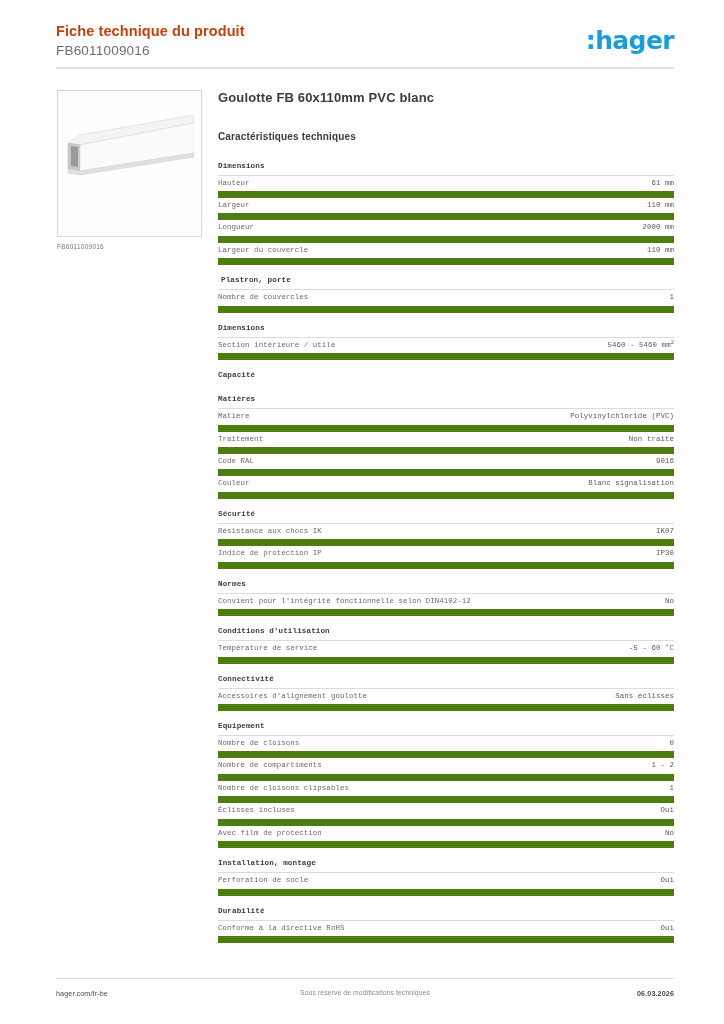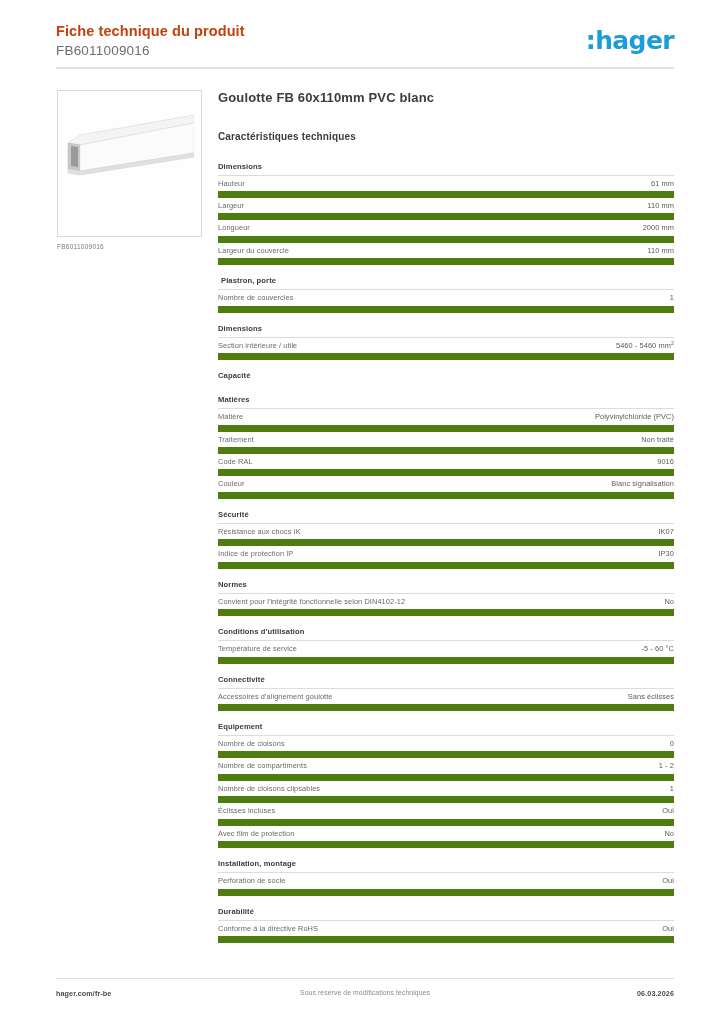--- a/index.html
+++ b/index.html
@@ -113,20 +113,21 @@
   .section-title {
     font-size: 10px;
     font-weight: bold;
     color: #3c3c3c;
     letter-spacing: 0.15px;
     margin: 0 0 19px 0;
     line-height: 1.2;
   }
   .group {
     margin-bottom: 11px;
+    font-family: Liberation Mono, monospace;
   }
   .group-title {
     font-size: 7.6px;
     font-weight: bold;
     color: #3c3c3c;
     letter-spacing: 0.1px;
     padding-bottom: 3.5px;
     line-height: 1.25;
   }
   .group.indented .group-title {
@@ -179,21 +180,21 @@
     left: 56px;
     right: 50px;
     bottom: 21px;
     height: 14px;
   }
   .footer-left {
     position: absolute;
     left: 0;
     top: 0;
     font-size: 7.2px;
-    font-weight: bold;
+    font-weight: normal;
     color: #4a4a4a;
     letter-spacing: 0.1px;
     text-align: center;
   }
   .footer-center {
     position: absolute;
     left: 0;
     right: 0;
     top: 0;
     text-align: center;

